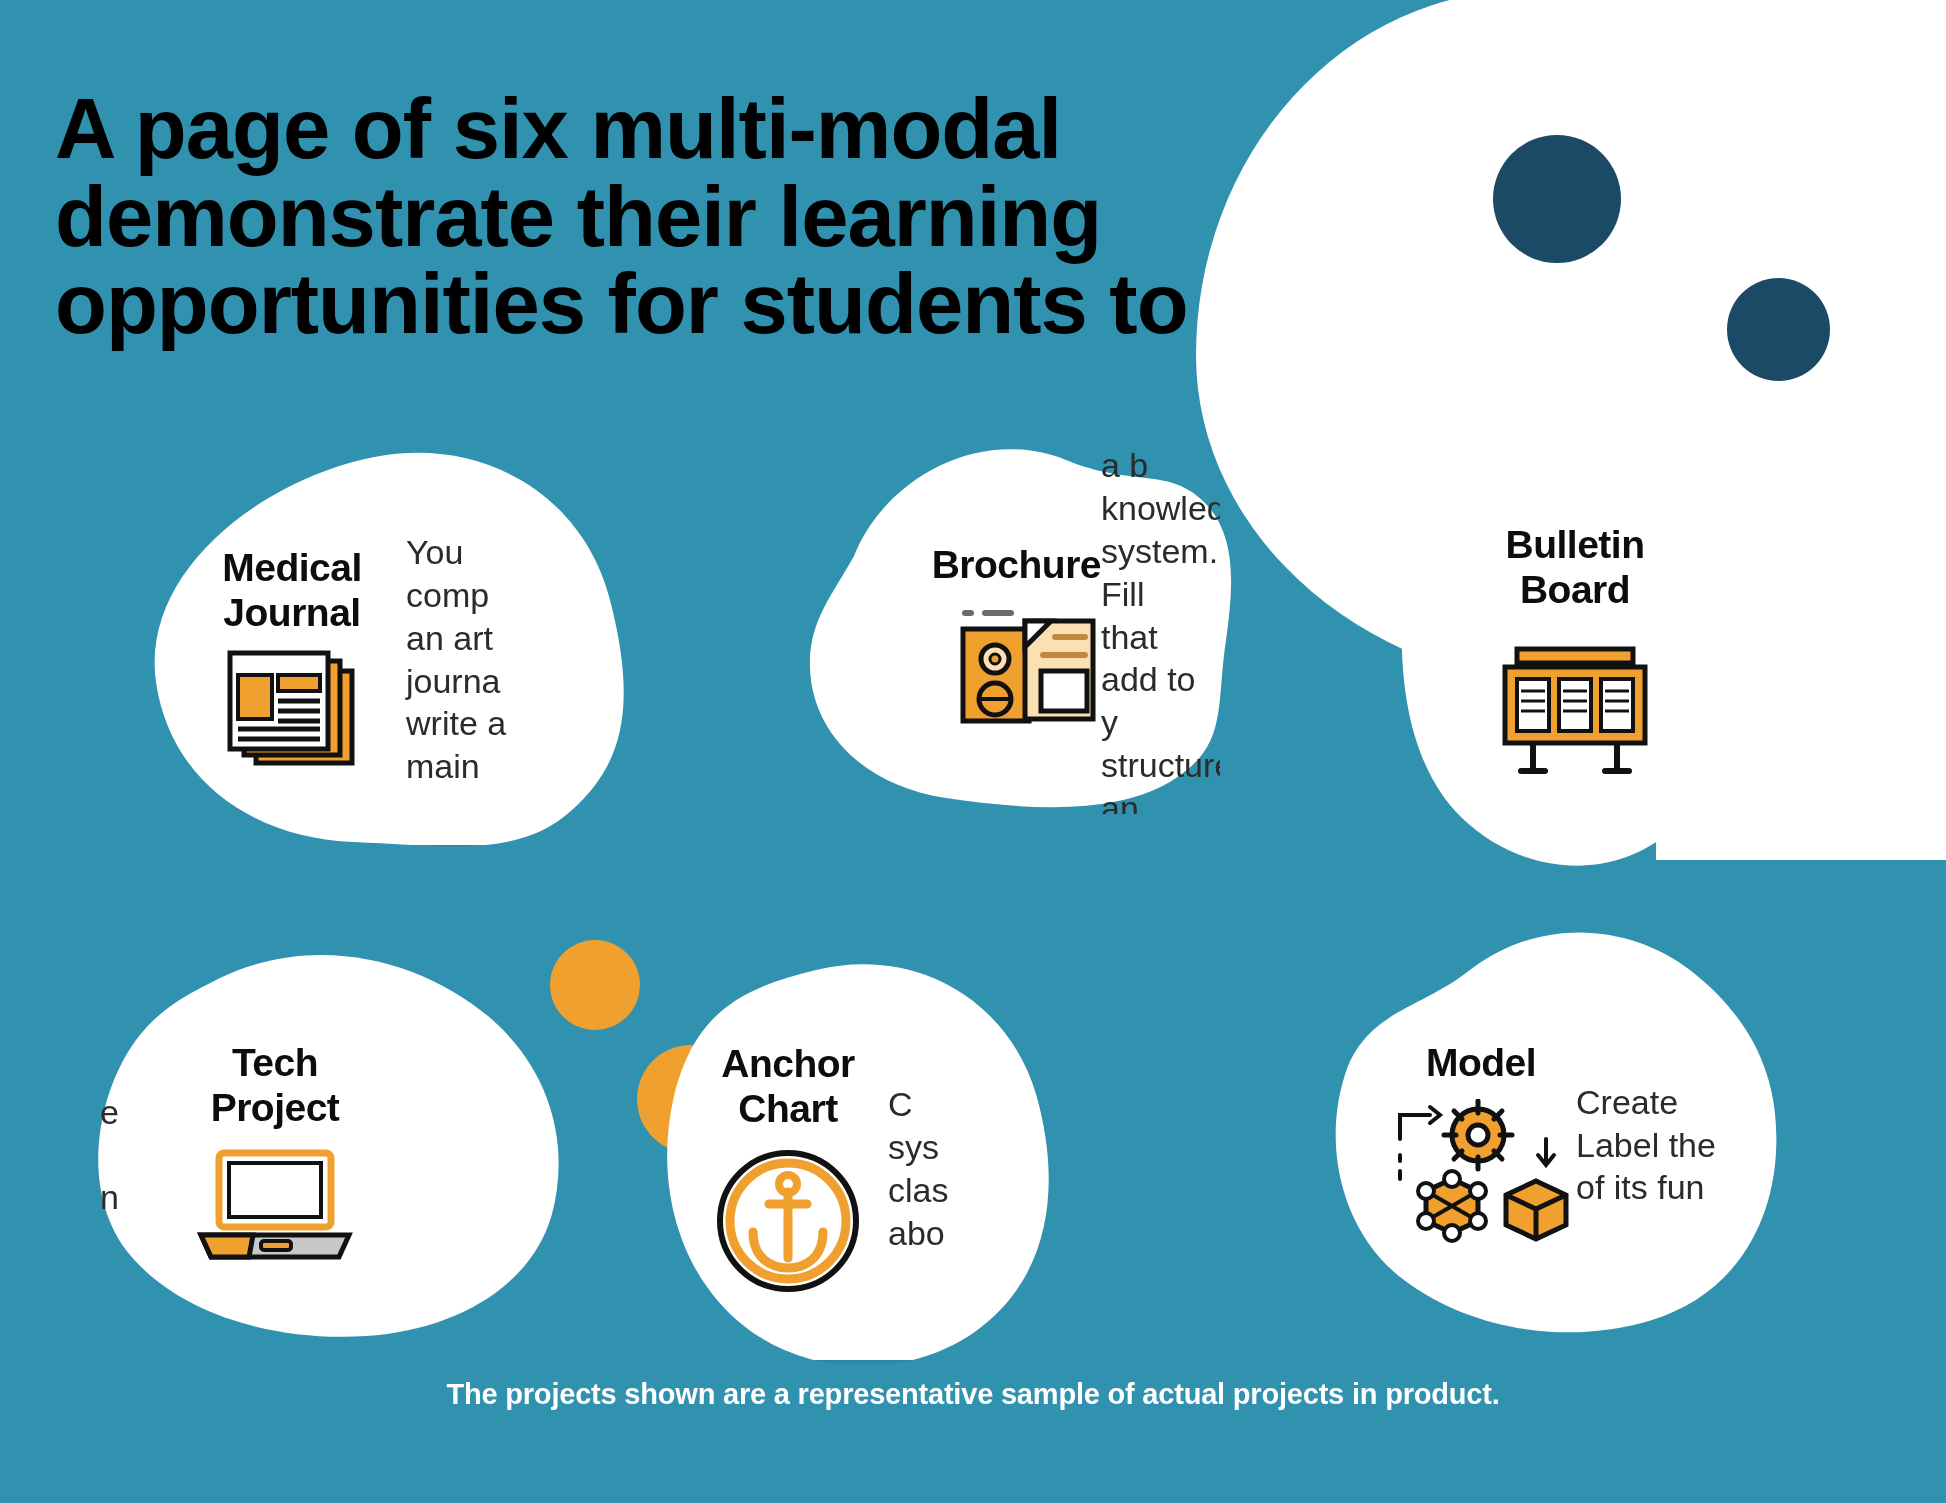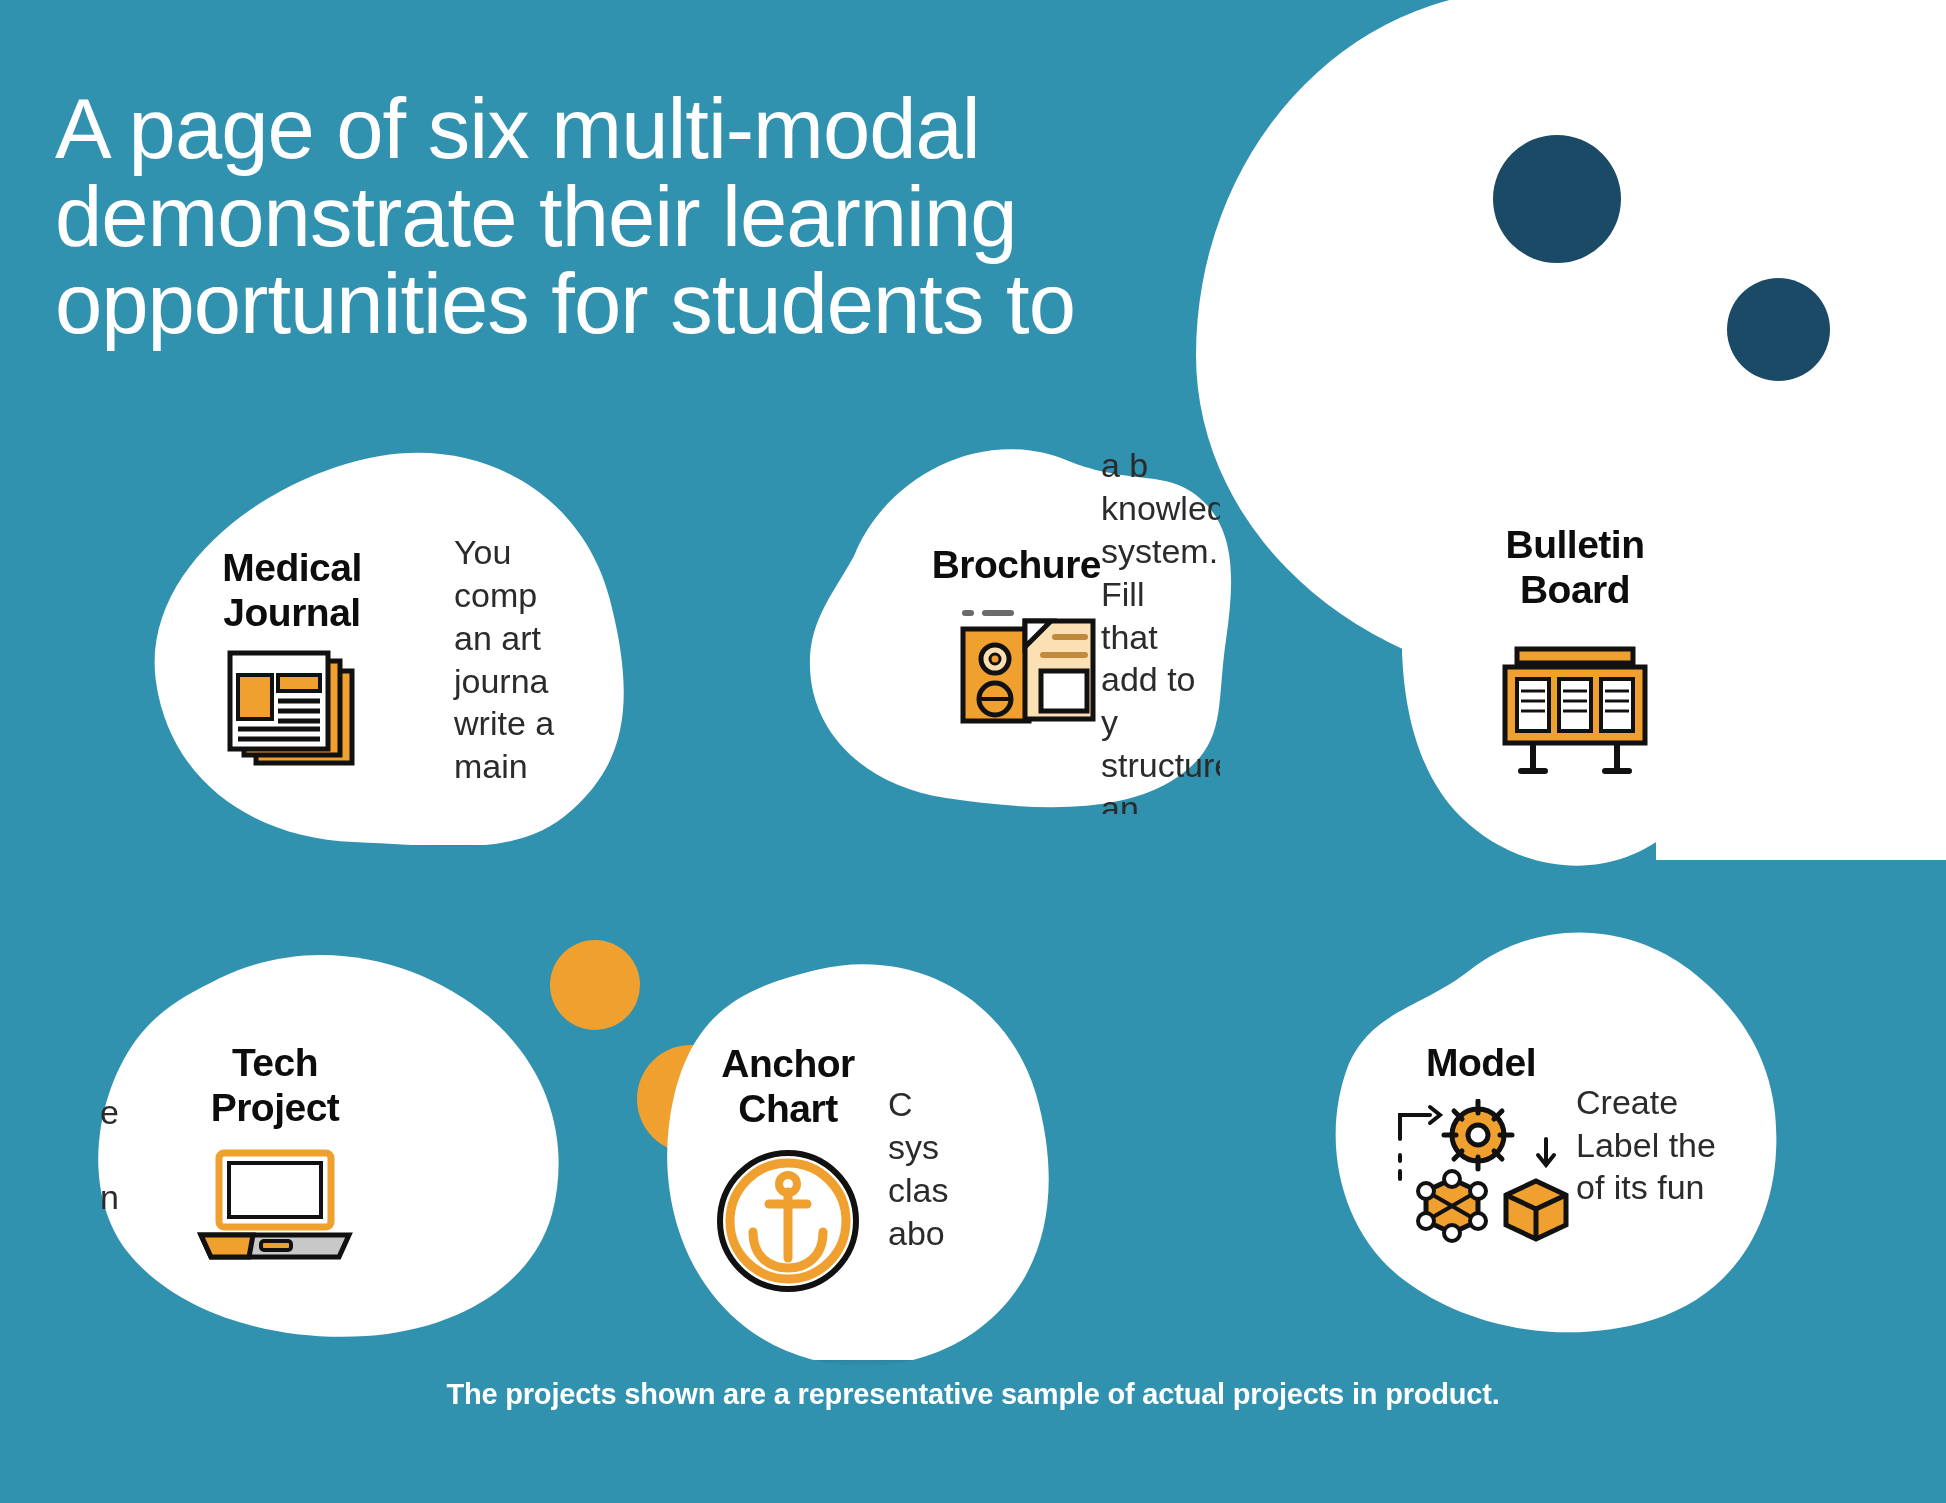--- a/index.html
+++ b/index.html
@@ -19,21 +19,21 @@
   .navy-dot{position:absolute;background:#1b4a66;border-radius:50%;}
   .navy-dot.d1{left:1493px;top:135px;width:128px;height:128px;}
   .navy-dot.d2{left:1727px;top:278px;width:103px;height:103px;}
   .orange-dot{position:absolute;background:#f0a02e;border-radius:50%;}
   .orange-dot.o1{left:550px;top:940px;width:90px;height:90px;}
   .orange-dot.o2{left:637px;top:1045px;width:108px;height:108px;}
 
   
   .heading{
     position:absolute;left:55px;top:85px;width:1430px;
-    color:#ffffff;font-weight:400;font-size:85px;line-height:1.03;
+    color:#000000;font-weight:700;font-size:85px;line-height:1.03;
     letter-spacing:-1px;
   }
   .heading span{display:block;}
 
   
   .card{position:absolute;}
   .blob{
     position:absolute;inset:0;background:#ffffff;
     filter:drop-shadow(0 3px 5px rgba(0,0,0,.10));
   }
@@ -51,21 +51,21 @@
   }
   .c-icon{margin-top:14px;}
   .col-body{
     flex:1 1 auto;font-size:34px;line-height:1.26;color:#2b2b2b;
     white-space:pre-line;overflow:hidden;
   }
 
   
   #card-medical{left:148px;top:450px;width:480px;height:395px;}
   #card-medical .blob{clip-path:path("M 232 6 C 340 -12 436 48 462 150 C 492 266 470 318 424 360 C 372 408 300 396 206 392 C 104 388 22 330 8 232 C -8 120 118 26 232 6 Z");}
-  #card-medical .card-inner{padding:34px 10px 10px 44px;gap:48px;}
+  #card-medical .card-inner{padding:34px 10px 10px 44px;}
   #card-medical .col-title{width:200px;}
   #card-medical .col-body{padding-left:14px;}
 
   #card-brochure{left:736px;top:444px;width:500px;height:370px;}
   #card-brochure .blob{clip-path:path("M 118 112 C 150 32 246 -18 330 16 C 398 44 434 22 470 60 C 500 92 498 140 490 196 C 480 262 492 300 440 334 C 384 372 290 366 210 354 C 128 342 76 288 74 224 C 72 178 96 152 118 112 Z");}
   #card-brochure .card-inner{padding:30px 16px 14px 150px;}
   #card-brochure .col-title{width:215px;align-items:flex-end;}
 
   #card-bulletin{left:1400px;top:412px;width:350px;height:460px;}
   #card-bulletin .blob{clip-path:path("M 170 4 C 268 -10 342 70 348 172 C 354 280 330 368 272 418 C 210 472 120 462 62 406 C 6 352 -6 254 6 160 C 18 62 78 16 170 4 Z");}

